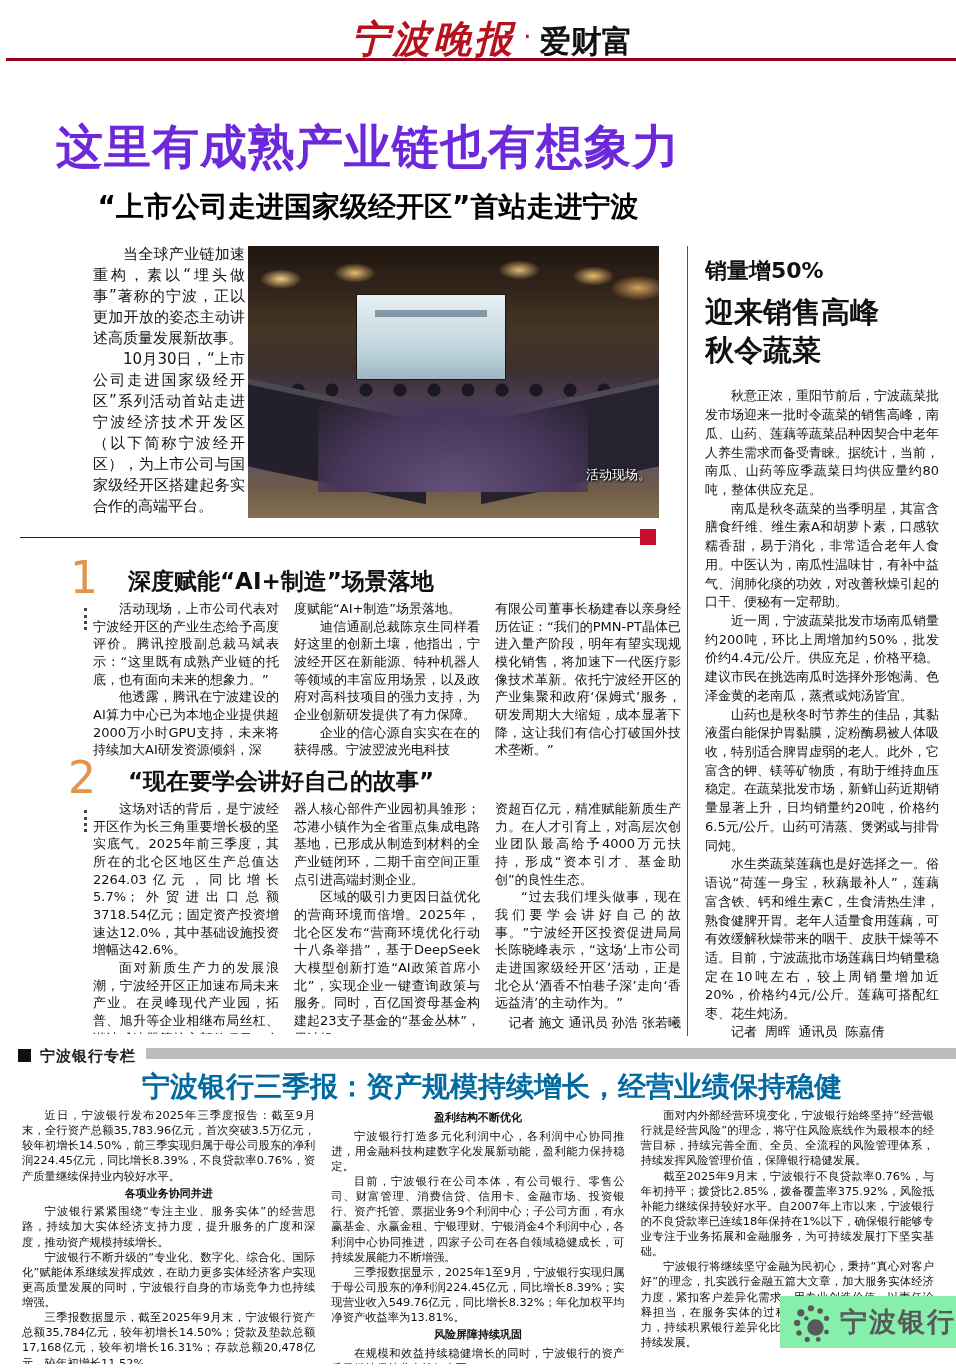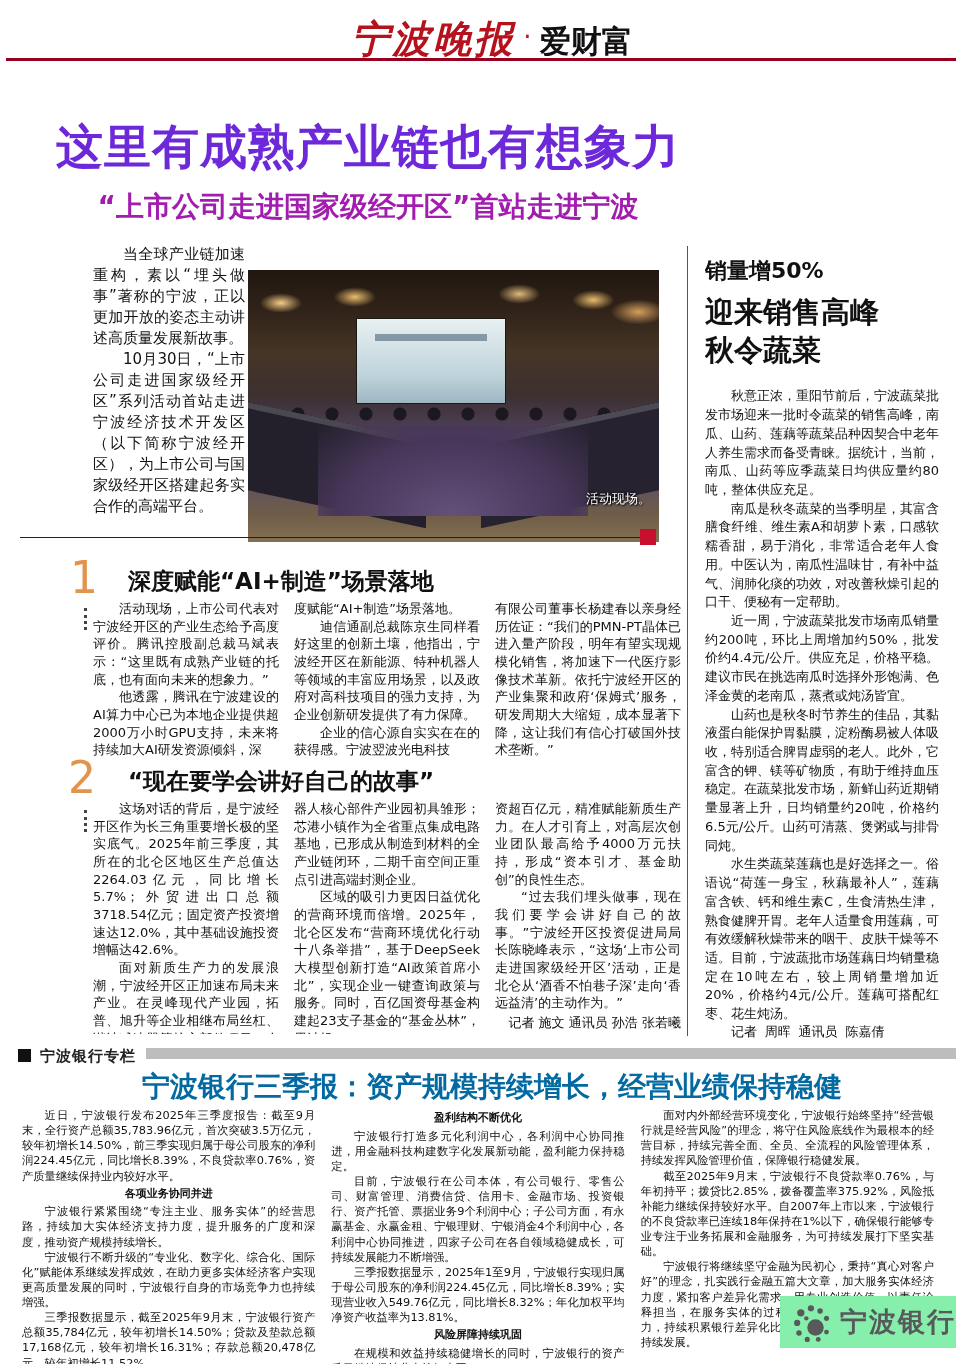--- a/index.html
+++ b/index.html
@@ -21,29 +21,29 @@
              clip-path:polygon(0 0,100% 0,42% 100%);}
   .flag-red{position:absolute;left:0;top:0;width:104px;height:40px;background:#C8102E;
             clip-path:polygon(0 4%,100% 0,72% 100%,26% 52%);}
   .flag-num{position:absolute;left:38px;top:3px;color:#fff;font-weight:900;font-style:italic;font-size:26px;}
   .editors{position:absolute;left:545px;top:9px;font-weight:700;font-size:15px;}
   .corner-sq{position:absolute;right:44px;top:5px;width:17px;height:17px;background:#C8102E;}
   
   .headline{position:absolute;top:116px;left:48px;width:640px;text-align:center;
             font-size:47px;font-weight:900;color:#6d28d9;letter-spacing:1px;}
   .subheadline{position:absolute;top:188px;left:48px;width:640px;text-align:center;
-               font-size:28px;font-weight:800;color:#a21caf;}
+               font-size:28px;font-weight:800;color:#000000;}
   
   .intro{position:absolute;top:244px;left:93px;width:152px;height:288px;overflow:hidden;
          font-size:15px;line-height:1.4;text-align:justify;}
   .intro p{margin:0;text-indent:2em;}
   
   .photo{position:absolute;top:246px;left:248px;width:411px;height:272px;overflow:hidden;
          background:linear-gradient(180deg,#201710 0%,#32241a 16%,#453526 30%,#3c3030 46%,
-                    #514360 62%,#5b4d66 74%,#6f5d49 90%,#836f52 100%);margin-top:24px;}
+                    #514360 62%,#5b4d66 74%,#6f5d49 90%,#836f52 100%);}
   .ph-lights{position:absolute;top:0;left:0;right:0;height:60px;
       background:radial-gradient(ellipse 30px 14px at 8% 55%,rgba(255,214,140,.95),transparent 70%),
                  radial-gradient(ellipse 30px 14px at 26% 45%,rgba(255,206,120,.9),transparent 70%),
                  radial-gradient(ellipse 30px 14px at 66% 40%,rgba(255,214,140,.85),transparent 70%),
                  radial-gradient(ellipse 30px 14px at 84% 50%,rgba(255,206,120,.9),transparent 70%),
                  radial-gradient(ellipse 40px 18px at 95% 70%,rgba(255,190,110,.8),transparent 70%);}
   .ph-screen{position:absolute;top:48px;left:108px;width:148px;height:84px;
              background:linear-gradient(180deg,#e8f0f2,#bcd2da 70%,#9db6c2);border:1px solid #1c1814;}
   .ph-screen i{position:absolute;left:12%;top:18%;width:76%;height:8%;background:rgba(60,90,110,.55);}
   .ph-tableL{position:absolute;top:150px;left:-12px;width:190px;height:88px;background:#23202b;

